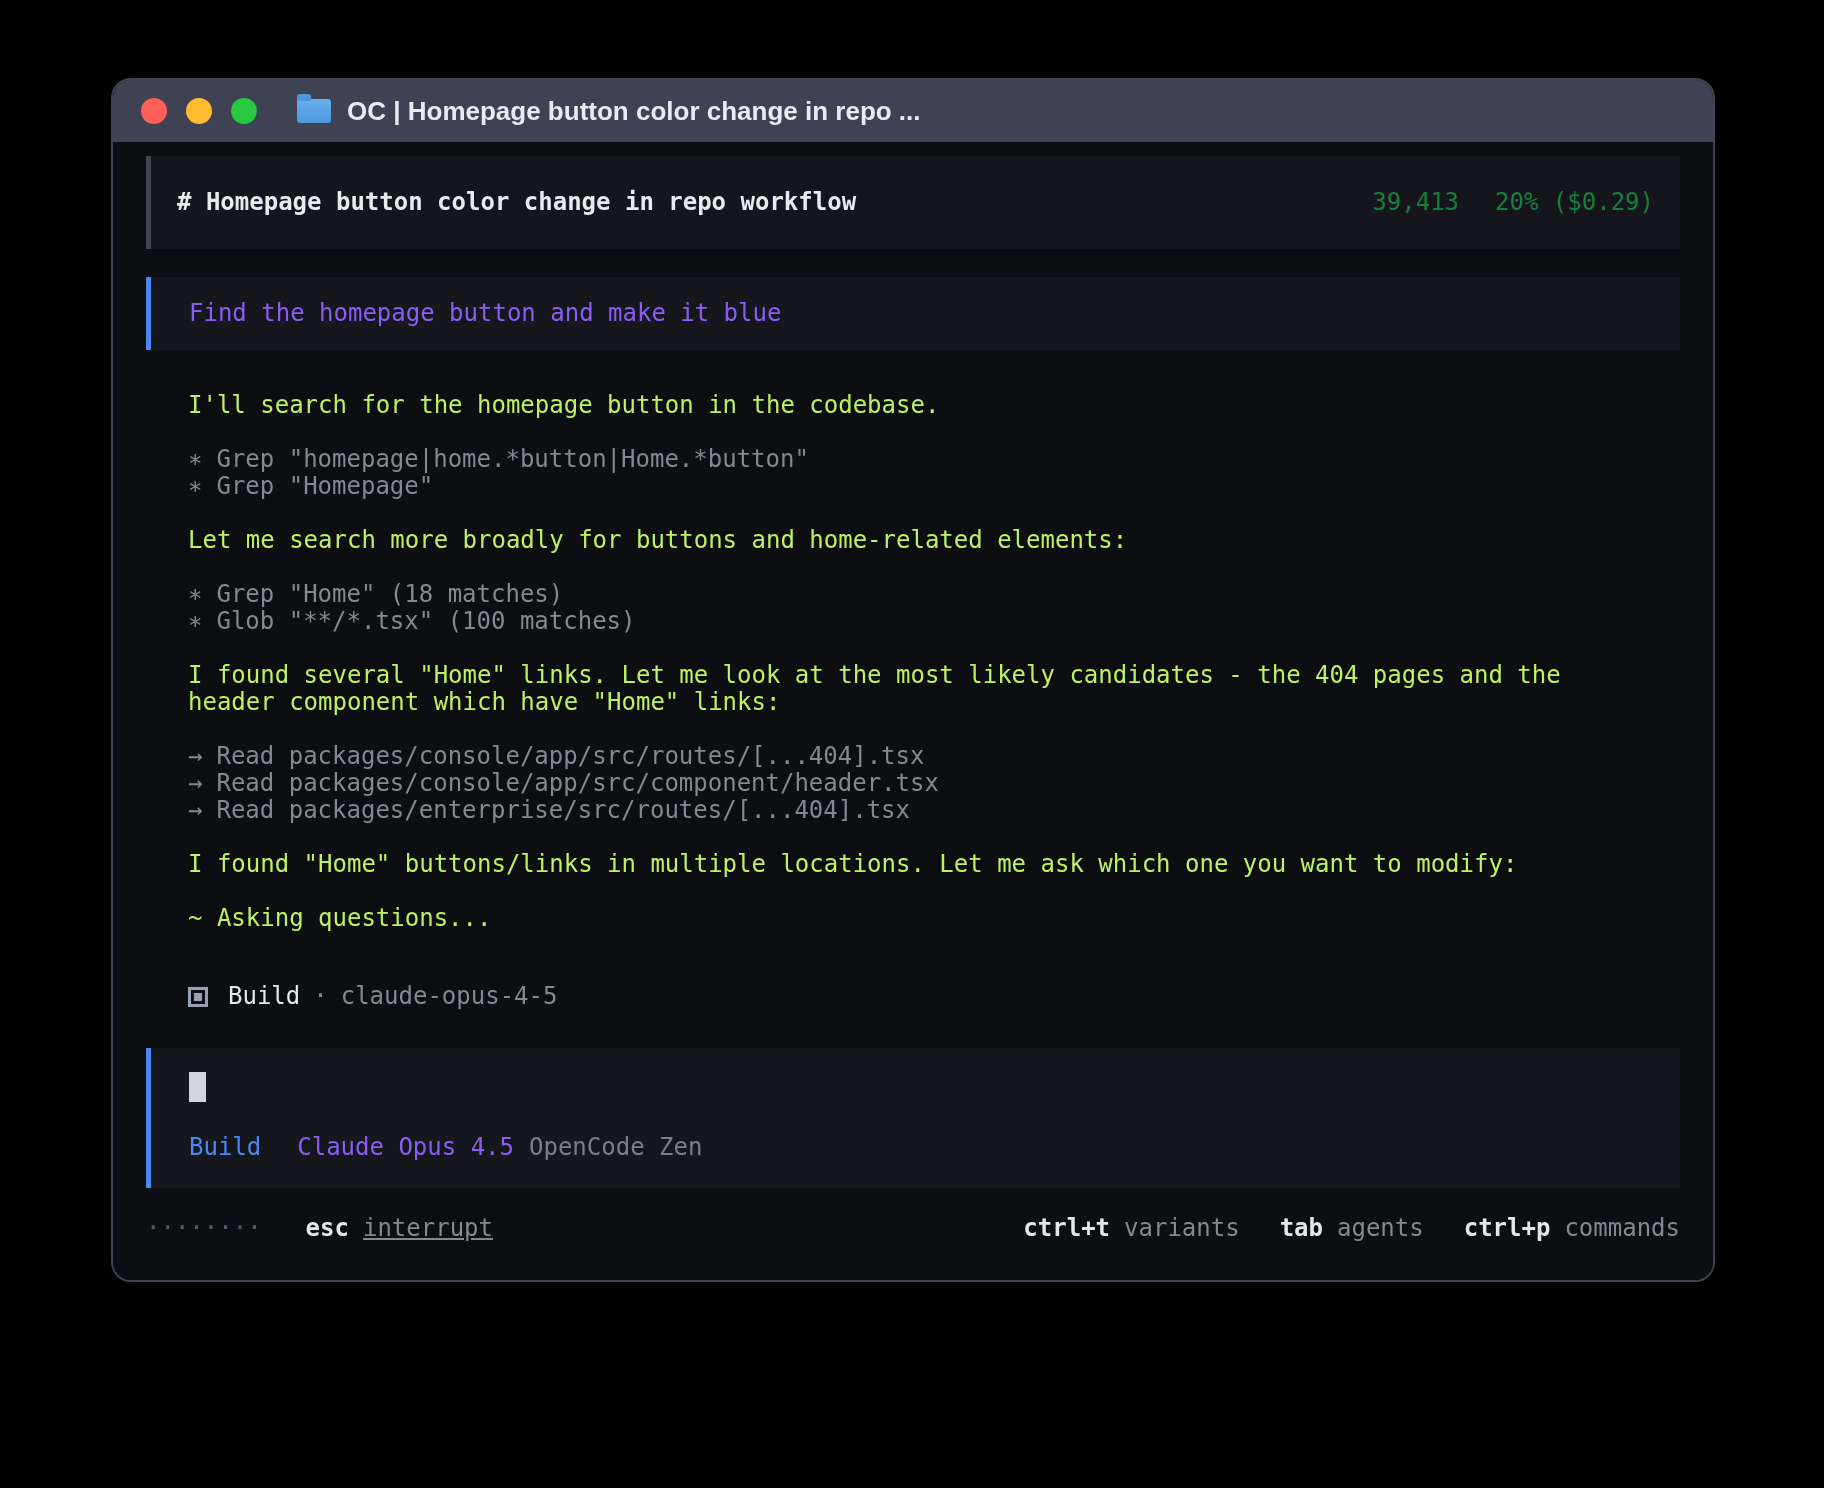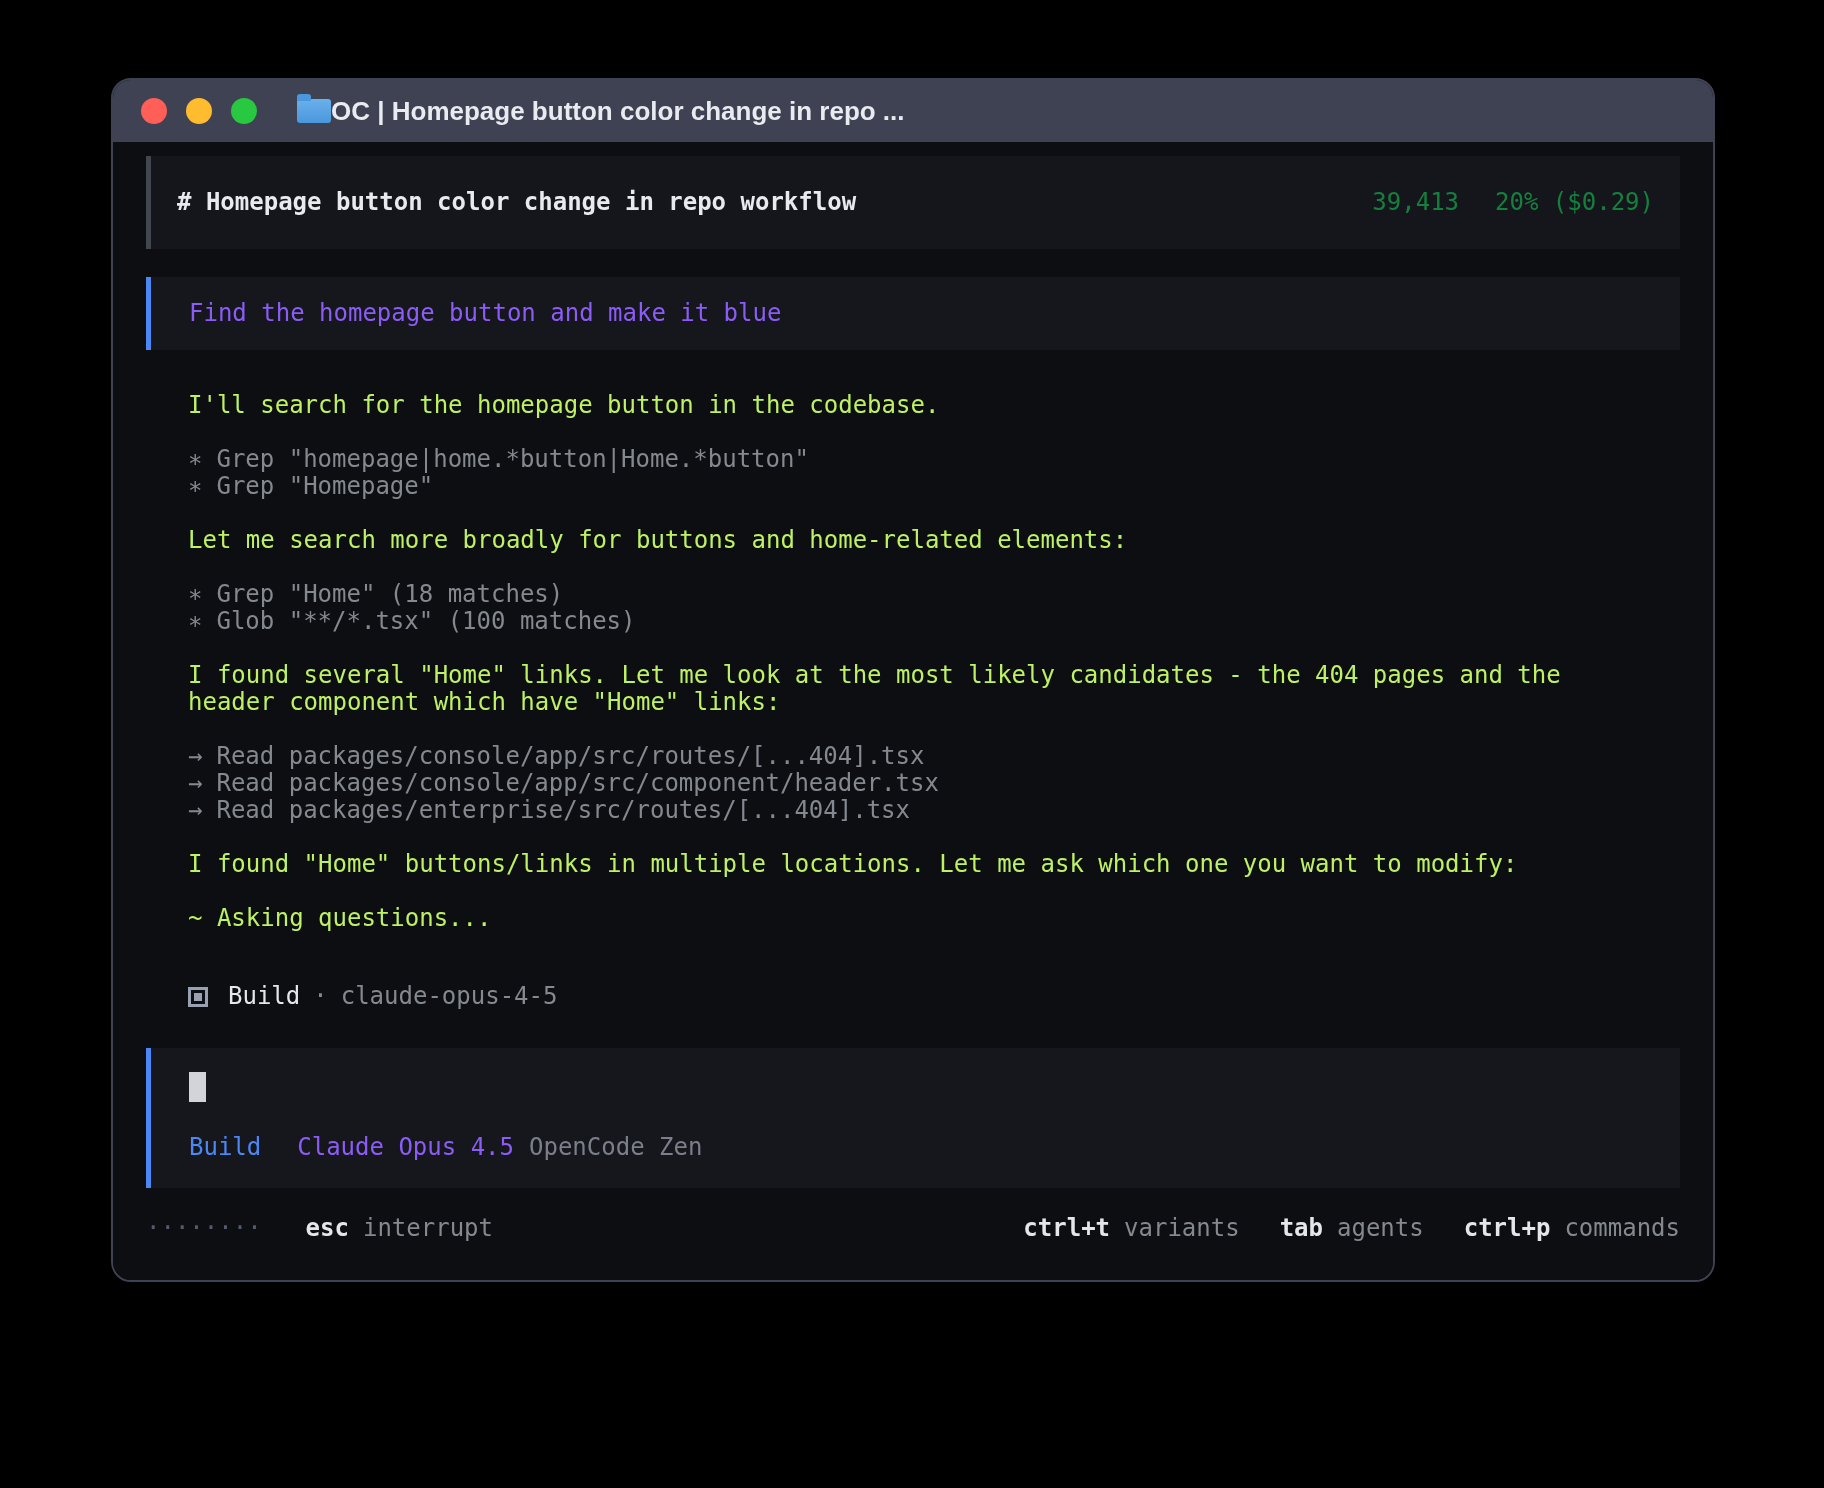--- a/index.html
+++ b/index.html
@@ -32,21 +32,21 @@
     display: flex;
     align-items: center;
     padding: 0 28px;
   }
   .lights { display: flex; align-items: center; gap: 19px; }
   .light { width: 26px; height: 26px; border-radius: 50%; display: inline-block; }
   .light.red    { background: #ff5f57; }
   .light.yellow { background: #febc2e; }
   .light.green  { background: #28c840; }
 
-  .title-group { display: flex; align-items: center; margin-left: 40px; }
+  .title-group { display: flex; align-items: center; gap: 16px; margin-left: 40px; }
   .folder-icon {
     width: 34px; height: 24px;
     background: linear-gradient(#6ab1ec, #4a97dd);
     border-radius: 3px;
     position: relative;
     flex: 0 0 auto;
   }
   .folder-icon::before {
     content: '';
     position: absolute;
@@ -133,21 +133,21 @@
     margin-top: 27px;
     display: flex;
     justify-content: space-between;
     align-items: center;
     color: #84888f;
   }
   .sb-left, .sb-right { display: flex; align-items: center; white-space: nowrap; }
   .spinner { color: #535b6e; }
   .sb-key { font-weight: 700; color: #e4e6ea; }
   .sb-left .sb-key { margin-left: 44px; }
-  .sb-left .sb-label { margin-left: 14px; }
+  .sb-left .sb-label { margin-left: 14px; text-decoration: underline; }
   .sb-pair { display: flex; align-items: center; }
   .sb-pair + .sb-pair { margin-left: 40px; }
   .sb-pair .sb-label { margin-left: 14px; }
 </style>
 </head>
 <body>
 
 <div class="window">
 
   <div class="titlebar">

